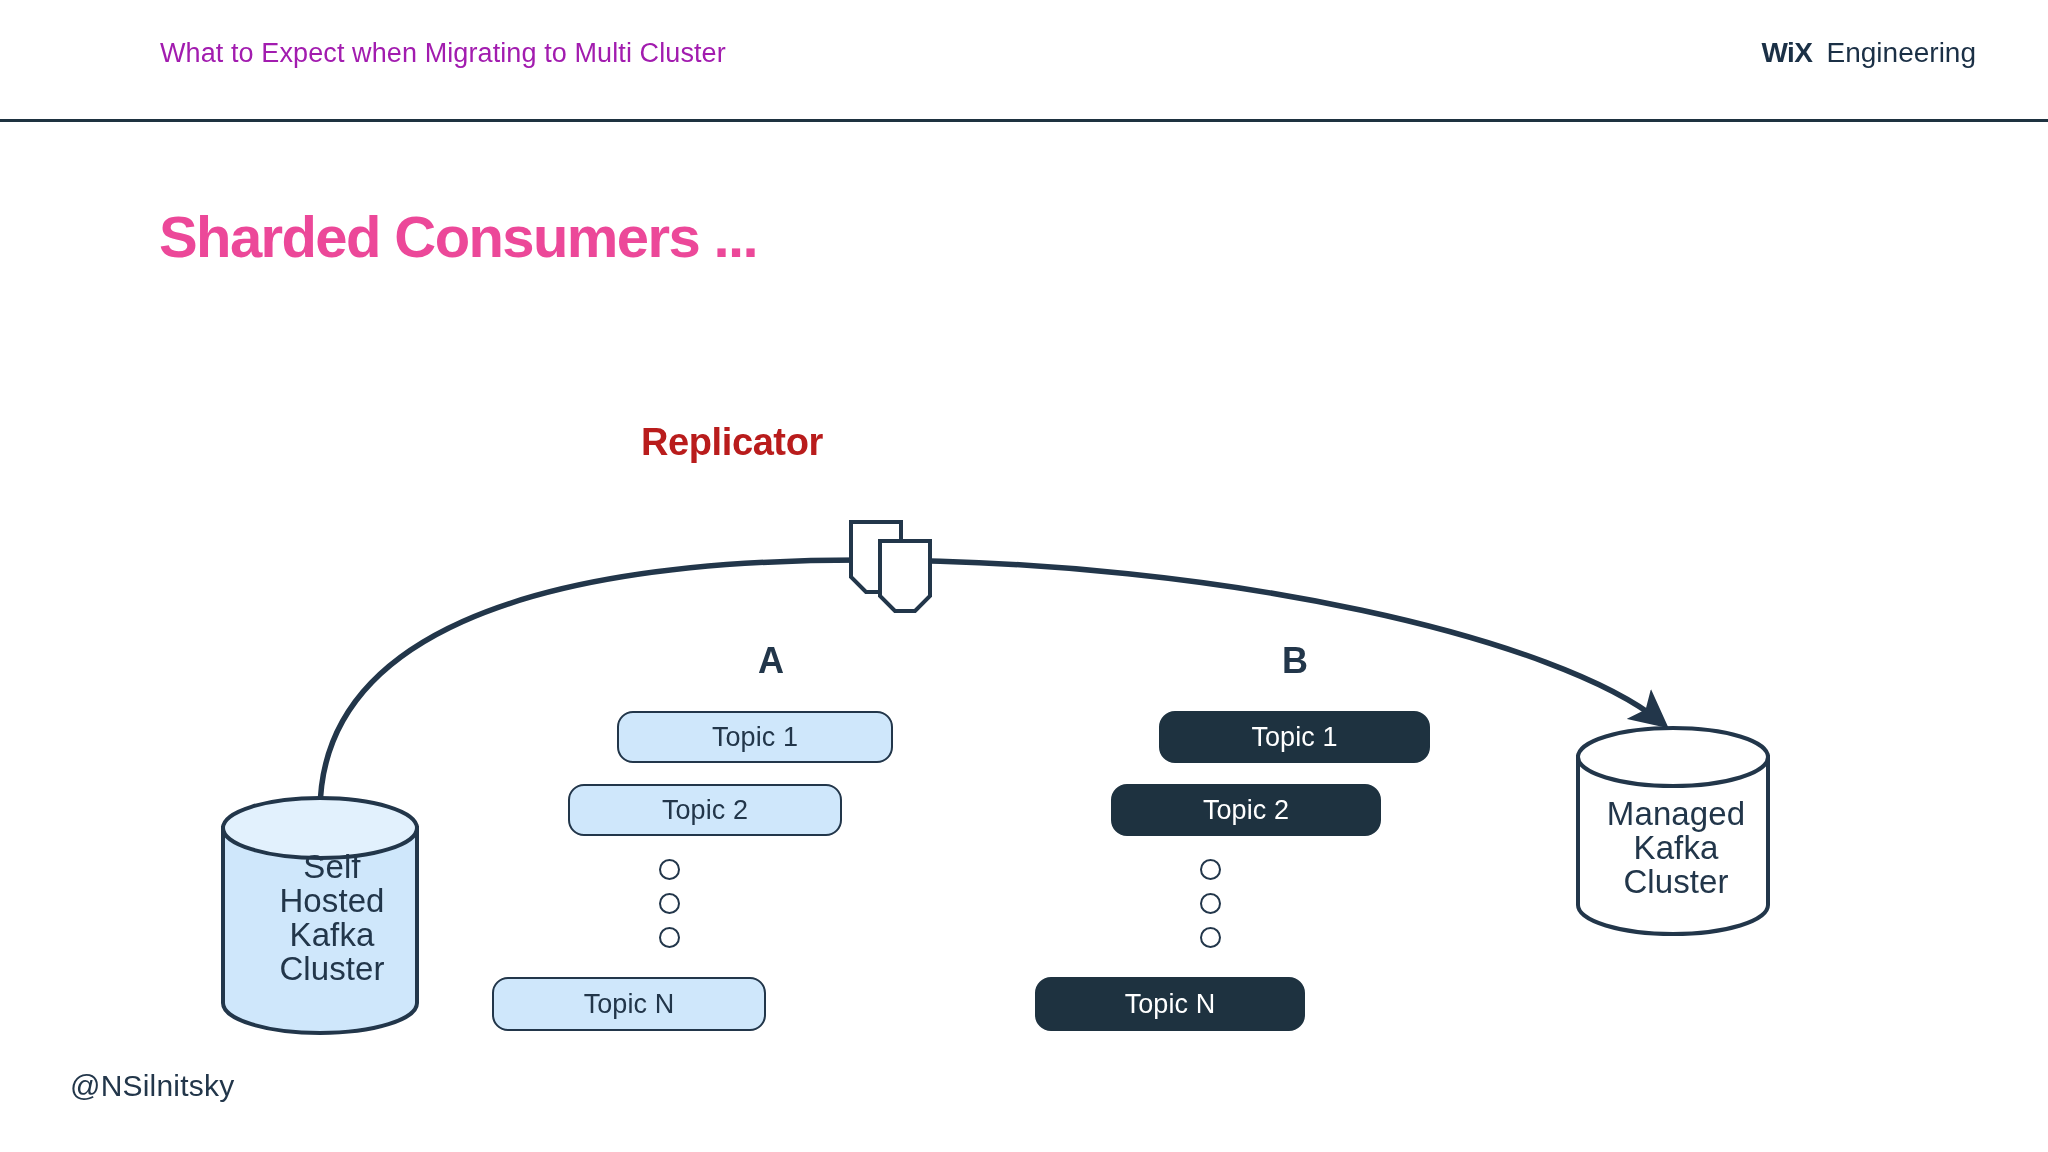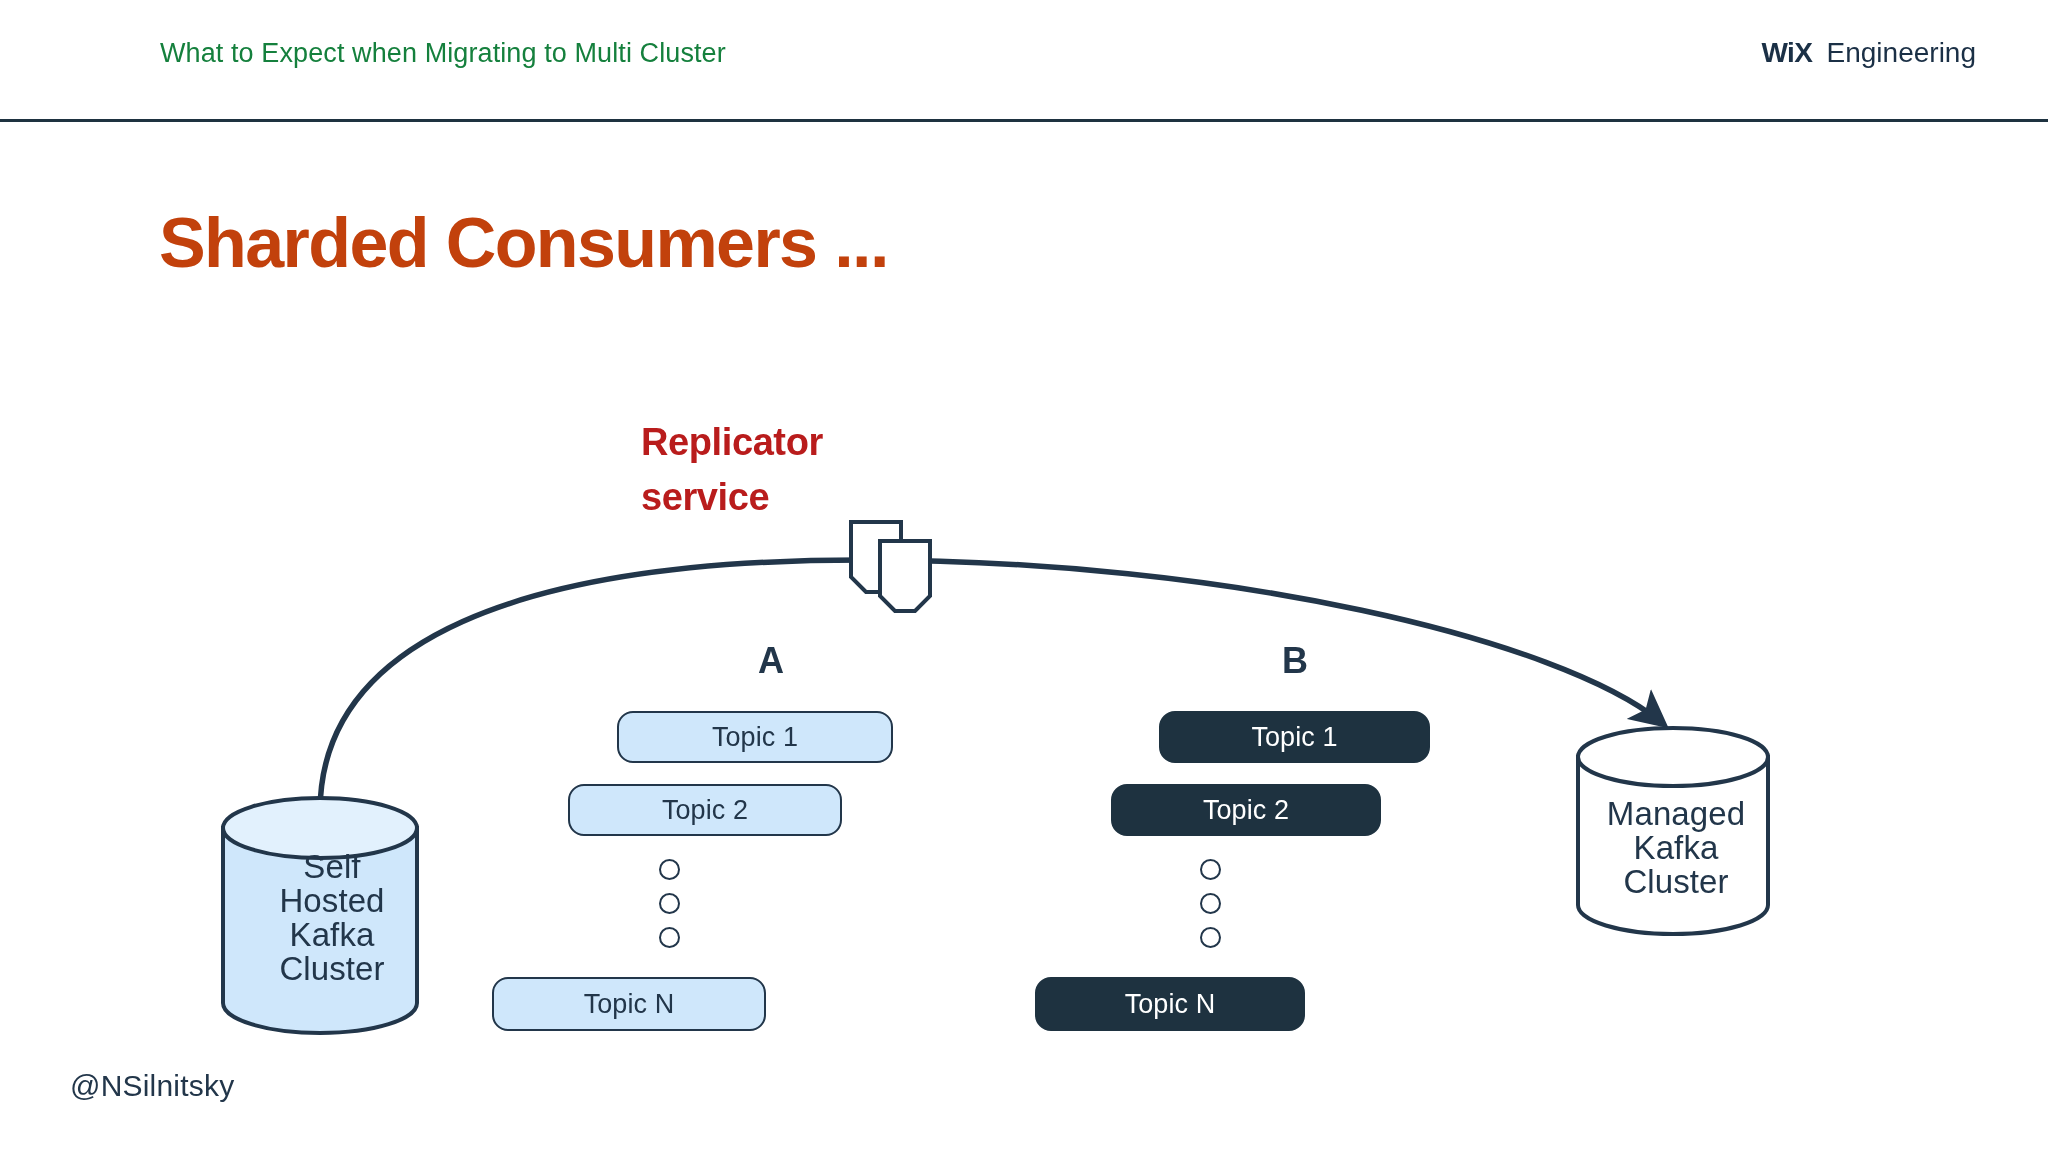--- a/index.html
+++ b/index.html
@@ -26,21 +26,21 @@
     border-bottom: 3px solid #1e3240;
     box-sizing: border-box;
   }
   #header-title {
     position: absolute;
     left: 160px;
     top: 38px;
     font-size: 27px;
     font-weight: 400;
     letter-spacing: 0.1px;
-    color: #15803d;
+    color: #a21caf;
     white-space: nowrap;
   }
   #brand-logo {
     position: absolute;
     right: 72px;
     top: 37px;
     font-size: 28px;
     color: #1b3046;
     white-space: nowrap;
   }
@@ -51,24 +51,24 @@
   #brand-logo .brand-word {
     font-weight: 400;
     margin-left: 14px;
   }
 
   
   #page-title {
     position: absolute;
     left: 159px;
     top: 203px;
-    font-size: 70px;
+    font-size: 58px;
     font-weight: 700;
     letter-spacing: -1.6px;
-    color: #c2410c;
+    color: #ec4899;
     white-space: nowrap;
   }
 
   
   #diagram {
     position: absolute;
     left: 0; top: 0;
     width: 2048px;
     height: 1152px;
   }
@@ -209,21 +209,20 @@
     </g>
 
     <g>
       <path d="M 851 522 L 901 522 L 901 577 L 886 592 L 866 592 L 851 577 Z" fill="#ffffff" stroke="#22364a" stroke-width="4"></path>
       <path d="M 880 541 L 930 541 L 930 596 L 915 611 L 895 611 L 880 596 Z" fill="#ffffff" stroke="#22364a" stroke-width="4"></path>
     </g>
   </svg>
 
   <div id="replicator-label">
     <div>Replicator</div>
-    <div>service</div>
   </div>
 
   <div id="column-heading-a" class="column-heading">A</div>
   <div id="column-heading-b" class="column-heading">B</div>
 
   <div id="topic-a-1" class="topic-box light">Topic 1</div>
   <div id="topic-a-2" class="topic-box light">Topic 2</div>
   <div id="topic-a-n" class="topic-box light">Topic N</div>
 
   <div id="topic-b-1" class="topic-box dark">Topic 1</div>

